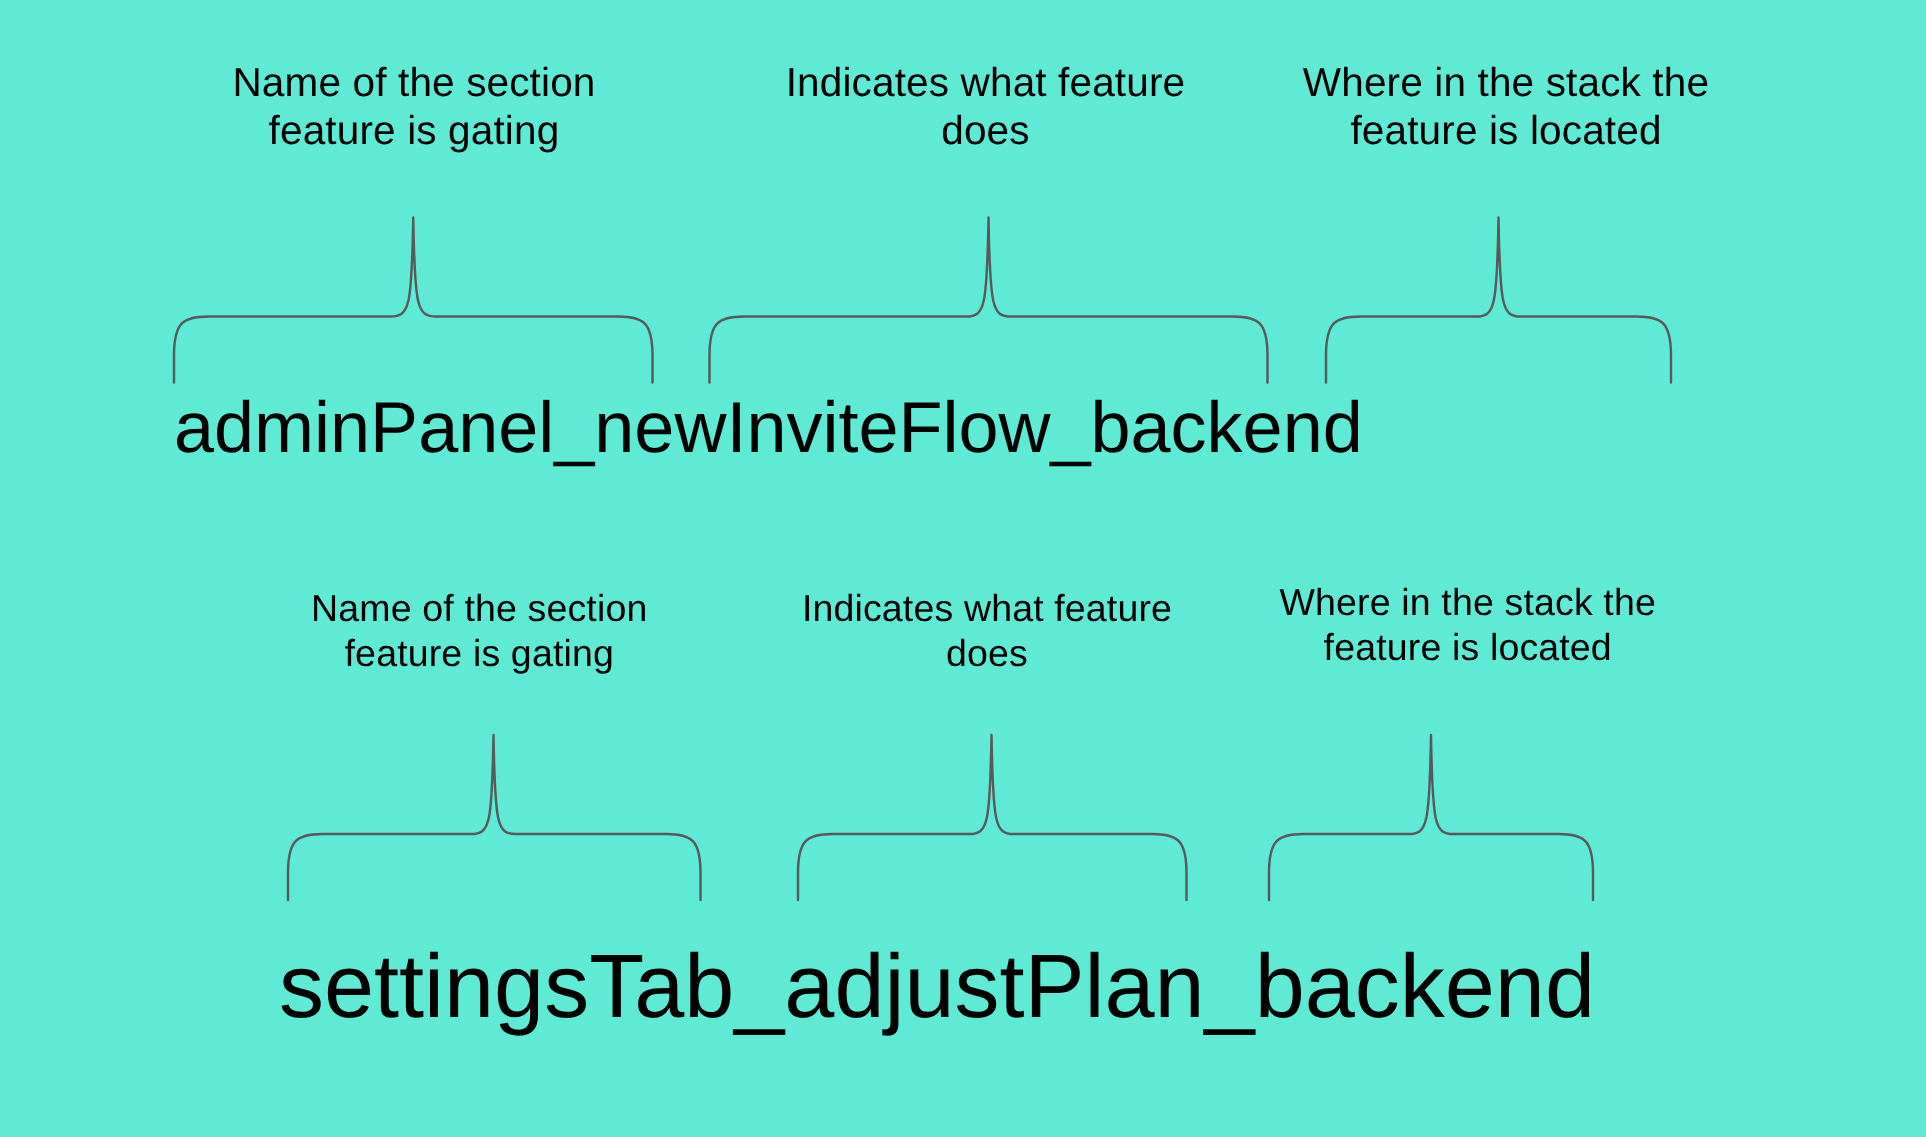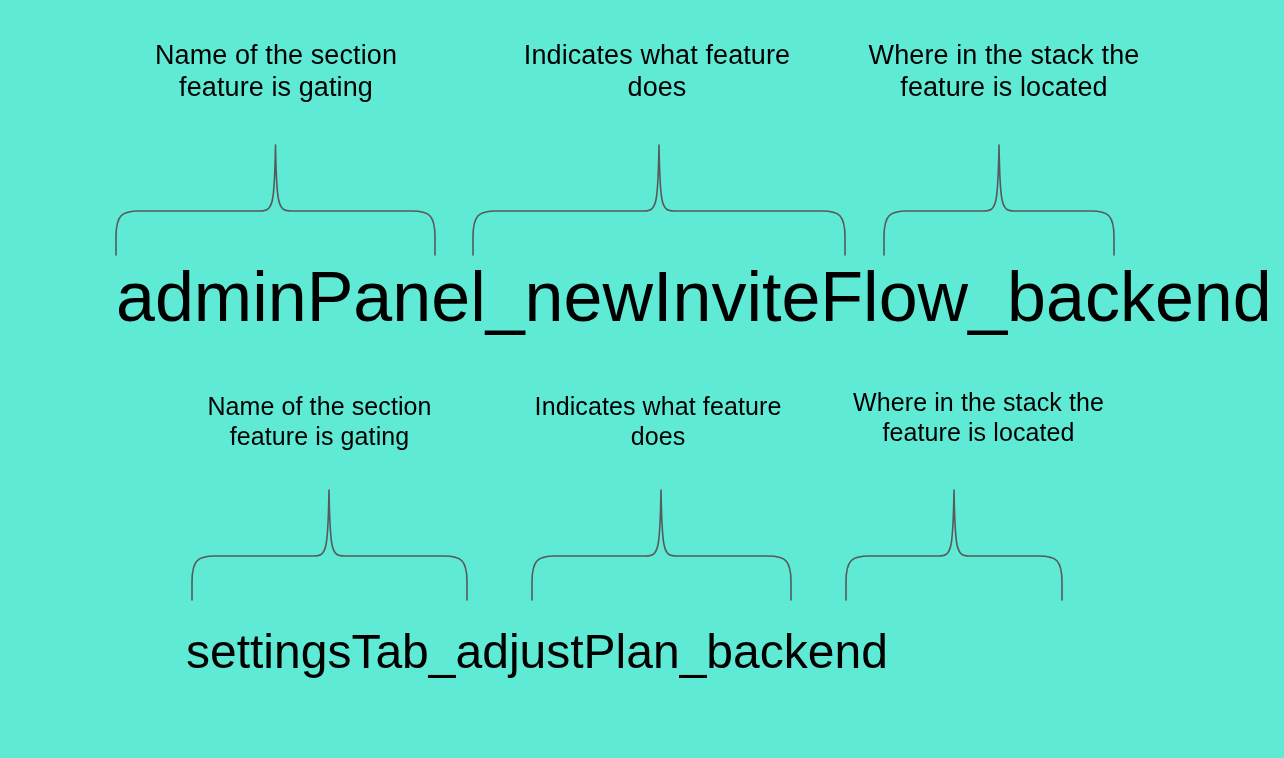--- a/index.html
+++ b/index.html
@@ -65,32 +65,32 @@
 
   
   #cap-1-0 { left: 92px;  top: 40px;  width: 368px; font-size: 27px; }
   #cap-1-1 { left: 487px; top: 40px;  width: 340px; font-size: 27px; }
   #cap-1-2 { left: 838px; top: 40px;  width: 332px; font-size: 27px; }
 
   #brace-1-0 { left: 113px; top: 145px; width: 325px; height: 110px; }
   #brace-1-1 { left: 470px; top: 145px; width: 378px; height: 110px; }
   #brace-1-2 { left: 881px; top: 145px; width: 236px; height: 110px; }
 
-  #flag-1 { left: 116px; top: 262px; font-size: 70px; }
+  #flag-1 { left: 116px; top: 262px; font-size: 48px; }
 
   
   #cap-2-0 { left: 172px; top: 392px; width: 295px; font-size: 25px; }
   #cap-2-1 { left: 512px; top: 392px; width: 292px; font-size: 25px; }
   #cap-2-2 { left: 826px; top: 388px; width: 305px; font-size: 25px; }
 
   #brace-2-0 { left: 189px; top: 490px; width: 281px; height: 110px; }
   #brace-2-1 { left: 529px; top: 490px; width: 265px; height: 110px; }
   #brace-2-2 { left: 843px; top: 490px; width: 222px; height: 110px; }
 
-  #flag-2 { left: 186px; top: 628px; font-size: 48px; }
+  #flag-2 { left: 186px; top: 628px; font-size: 60px; }
 </style>
 </head>
 <body>
 
 <div class="slide">
 
   <div class="caption" id="cap-1-0">Name of the section
 feature is gating</div>
   <div class="caption" id="cap-1-1">Indicates what feature
 does</div>

